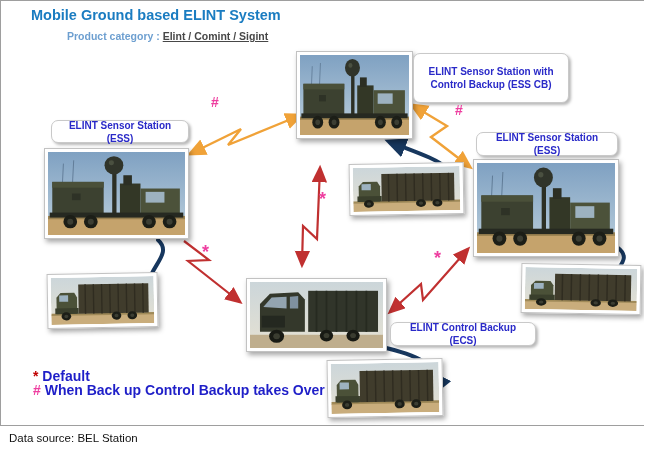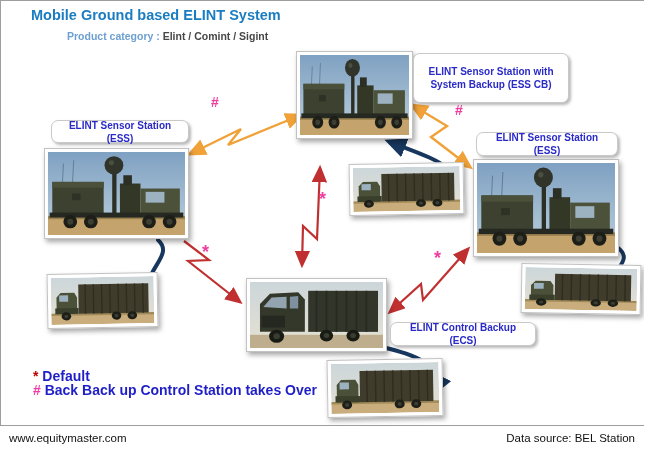--- a/index.html
+++ b/index.html
@@ -3,21 +3,21 @@
 <meta charset="utf-8">
 <style>
   html,body{margin:0;padding:0;background:#fff;}
   .stage{position:relative;width:644px;height:449px;background:#fff;
          font-family:"Liberation Sans",sans-serif;overflow:hidden;}
   .diagram{position:absolute;left:0;top:0;width:648px;height:424px;
            border:1px solid #9e9e9e;background:#fff;overflow:hidden;}
   .title{position:absolute;left:30px;top:6px;font-size:14.5px;font-weight:bold;color:#1a7cc1;}
   .cat{position:absolute;left:30px;top:29px;font-size:10.5px;}
   .cat .lab{color:#6d9fd0;font-weight:bold;padding-left:36px;}
-  .cat .val{color:#474747;font-weight:bold;}
+  .cat .val{color:#474747;font-weight:bold;text-decoration:underline;}
   .photo{position:absolute;background:#fff;padding:3px;border:1px solid #c2c2c2;
          box-shadow:2px 3px 5px rgba(0,0,0,.35);}
   .photo svg{display:block;width:100%;height:100%;}
   .callout{position:absolute;background:#fff;border:1px solid #c9c9c9;border-radius:7px;
            box-shadow:2px 2px 3px rgba(0,0,0,.28);color:#2a2ac8;font-weight:bold;
            font-size:10px;text-align:center;display:flex;align-items:center;
            justify-content:center;padding:2px 5px;line-height:1.3;box-sizing:border-box;}
   .sym{position:absolute;font-weight:bold;color:#ee3fa0;}
   .sym.hash{font-size:14px;}
   .sym.star{font-size:18px;line-height:10px;}
@@ -186,40 +186,39 @@
       <svg viewBox="0 0 150 80" preserveAspectRatio="none">
           <use href="#sym-box"></use>
         </svg>
     </div>
     <div class="photo" style="left:245px;top:277px;width:133px;height:66px">
       <svg viewBox="0 0 160 90" preserveAspectRatio="none">
           <use href="#sym-ecs"></use>
         </svg>
     </div>
 
-    <div class="callout" style="left:412px;top:52px;width:156px;height:50px">ELINT Sensor Station with System Backup (ESS CB)</div>
+    <div class="callout" style="left:412px;top:52px;width:156px;height:50px">ELINT Sensor Station with Control Backup (ESS CB)</div>
     <div class="callout" style="left:50px;top:119px;width:138px;height:23px">ELINT Sensor Station (ESS)</div>
     <div class="callout" style="left:475px;top:131px;width:142px;height:24px">ELINT Sensor Station (ESS)</div>
     <div class="callout" style="left:389px;top:321px;width:146px;height:24px">ELINT Control Backup (ECS)</div>
 
     <div class="sym hash" style="left:210px;top:93px">#</div>
     <div class="sym hash" style="left:454px;top:101px">#</div>
     <div class="sym star" style="left:318px;top:193px">*</div>
     <div class="sym star" style="left:201px;top:246px">*</div>
     <div class="sym star" style="left:433px;top:252px">*</div>
 
     <div class="legend">
       <div>
         <span class="s1">*</span>
         <span>Default</span>
       </div>
       <div>
         <span class="s2">#</span>
-        <span>Back Back up Control Station takes Over</span>
+        <span>When Back up Control Backup takes Over</span>
       </div>
     </div>
   </div>
 
   <div class="footer">
-    <span>www.equitymaster.com</span>
     <span>Data source: BEL Station</span>
   </div>
 </div>
 
 </body></html>

